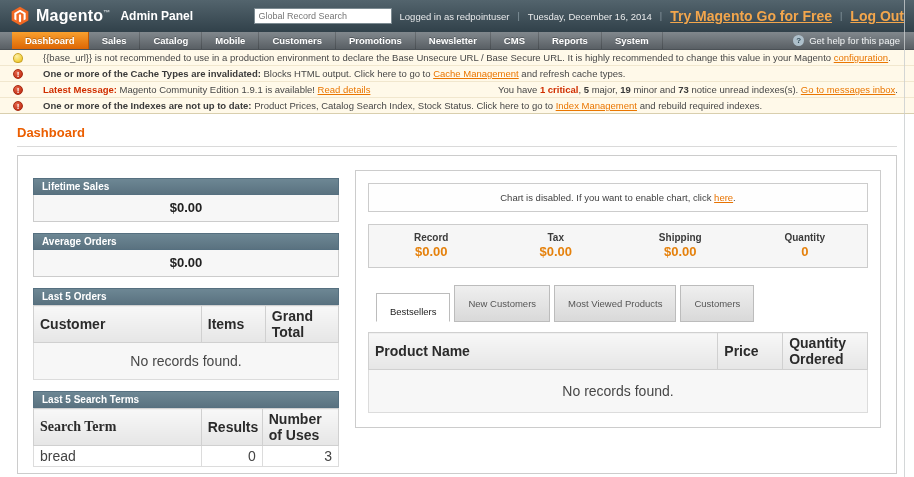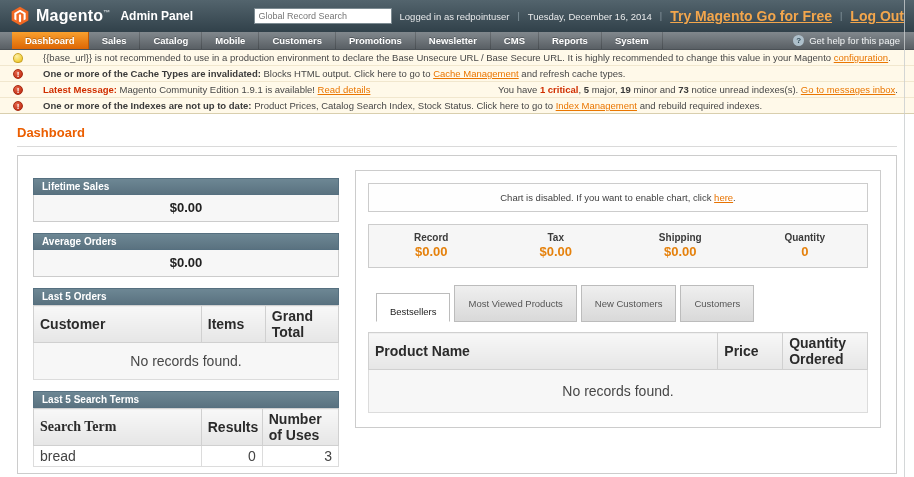--- a/index.html
+++ b/index.html
@@ -309,22 +309,22 @@
           <div class="stat-value">$0.00</div>
         </div>
         <div class="stat">
           <div class="stat-label">Quantity</div>
           <div class="stat-value">0</div>
         </div>
       </div>
 
       <div class="tab-strip">
         <div class="tab active">Bestsellers</div>
+        <div class="tab">New Customers</div>
         <div class="tab">Most Viewed Products</div>
-        <div class="tab">New Customers</div>
         <div class="tab">Customers</div>
       </div>
 
       <table class="w-table grid-table">
         <thead>
           <tr>
             <th class="g-w1">Product Name</th>
             <th class="g-w2">Price</th>
             <th class="g-w3">Quantity Ordered</th>
           </tr>

